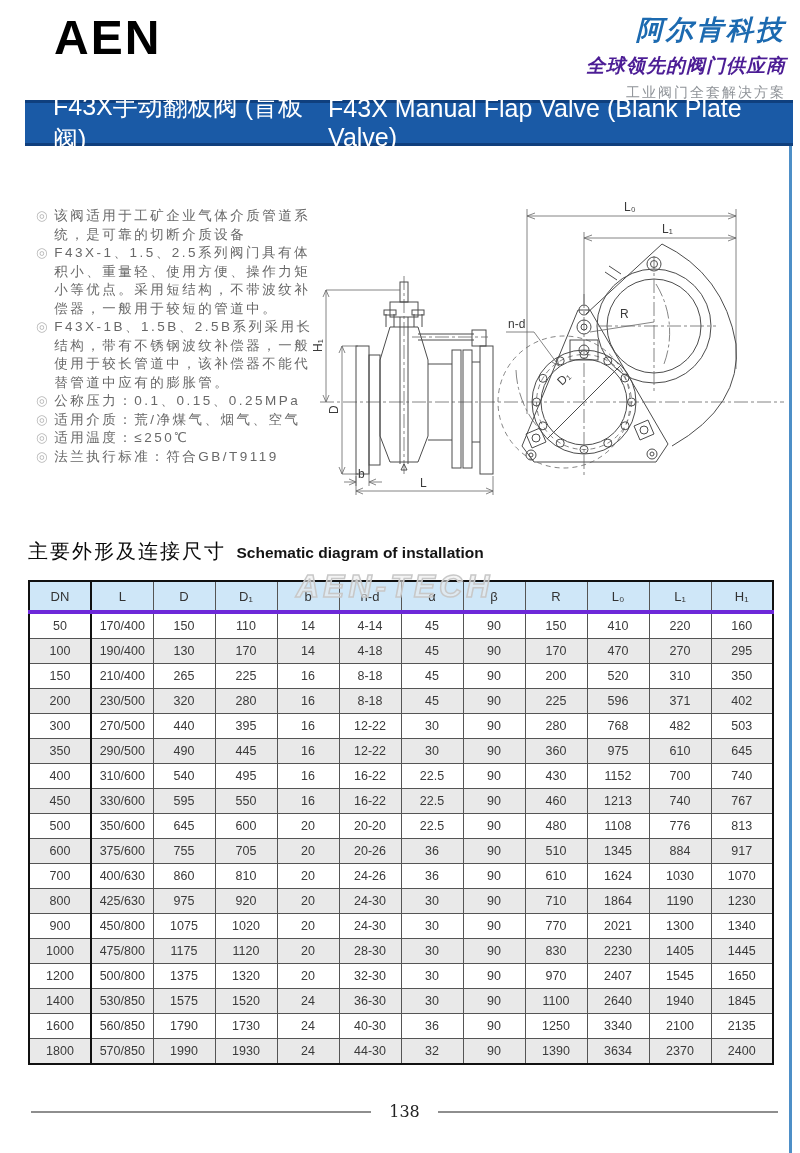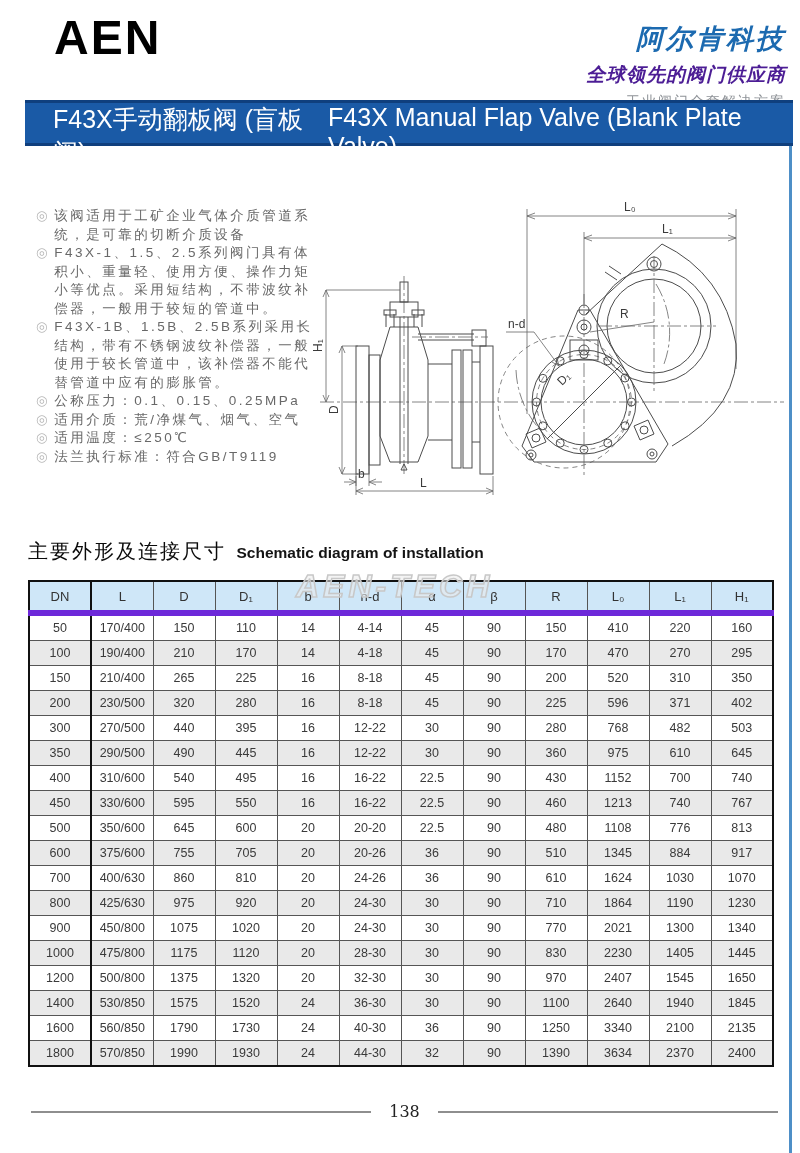--- a/index.html
+++ b/index.html
@@ -5,29 +5,29 @@
   html,body { margin:0; padding:0; }
   body {
     width:800px; height:1153px; position:relative; background:#ffffff;
     font-family:"Liberation Sans", sans-serif; overflow:hidden;
   }
   
   .logo {
     position:absolute; left:54px; top:10px;
     font-size:48px; font-weight:bold; color:#000000; letter-spacing:2px;
   }
-  .brand { position:absolute; right:14px; top:21px; text-align:right; }
+  .brand { position:absolute; right:14px; top:12px; text-align:right; }
   .brand-cn  { font-size:27px; font-weight:bold; font-style:italic; color:#1c6ab0; letter-spacing:3px; }
   .brand-tag { font-size:19px; font-weight:bold; font-style:italic; color:#4c1d95; margin-top:5px; letter-spacing:1px; }
   .brand-sub { font-size:14px; color:#8f9398; margin-top:5px; letter-spacing:2px; }
   
   .title-bar {
     position:absolute; left:25px; top:100px; width:768px; height:46px;
     background:#1a5aa6; border-top:3px solid #0f3f7d; border-bottom:3px solid #0f3f7d;
-    box-sizing:border-box; display:flex; align-items:flex-start; padding-left:28px; color:#fff;
+    box-sizing:border-box; display:flex; align-items:center; padding-left:28px; color:#fff;
   }
   .title-cn { font-size:25px; }
   .title-en { font-size:25px; margin-left:6px; }
   .edge-line { position:absolute; left:789px; top:146px; width:3px; height:1007px; background:#4e8fc7; }
   
   .features {
     position:absolute; left:36px; top:207px; width:282px; margin:0; padding:0; list-style:none;
     font-size:13.5px; line-height:18.5px; letter-spacing:2.5px; color:#686868;
   }
   .features li { display:flex; }
@@ -52,21 +52,21 @@
     color:rgba(235,235,235,0.55); -webkit-text-stroke:1.5px #c8c8c8;
   }
   
   .dim-table {
     position:absolute; left:28px; top:580px; width:746px;
     border-collapse:collapse; table-layout:fixed; border:2px solid #111; z-index:2;
   }
   .dim-table th, .dim-table td { border:1px solid #555; text-align:center; padding:0; }
   .dim-table th {
     background:#cfe7f8; height:28px; font-size:13px; font-weight:normal; color:#333;
-    border-bottom:6px solid #6d28d9;
+    border-bottom:4px solid #6d28d9;
   }
   .dim-table td { height:24px; font-size:12.5px; color:#3a3a3a; background:#fff; }
   .dim-table tbody tr:nth-child(even) td { background:#e9e9e9; }
   .dim-table th:first-child, .dim-table td:first-child { border-right:2px solid #111; }
   
   .footer { position:absolute; left:31px; top:1102px; width:747px; display:flex; align-items:center; }
   .footer .line { flex:1; height:2px; background:#8e8e8e; }
   .footer .page { margin:0 18px; font-family:"DejaVu Serif",serif; font-size:16px; color:#222; }
 </style>
 </head>
@@ -252,21 +252,21 @@
         <td>45</td>
         <td>90</td>
         <td>150</td>
         <td>410</td>
         <td>220</td>
         <td>160</td>
       </tr>
       <tr>
         <td>100</td>
         <td>190/400</td>
-        <td>210</td>
+        <td>130</td>
         <td>170</td>
         <td>14</td>
         <td>4-18</td>
         <td>45</td>
         <td>90</td>
         <td>170</td>
         <td>470</td>
         <td>270</td>
         <td>295</td>
       </tr>

